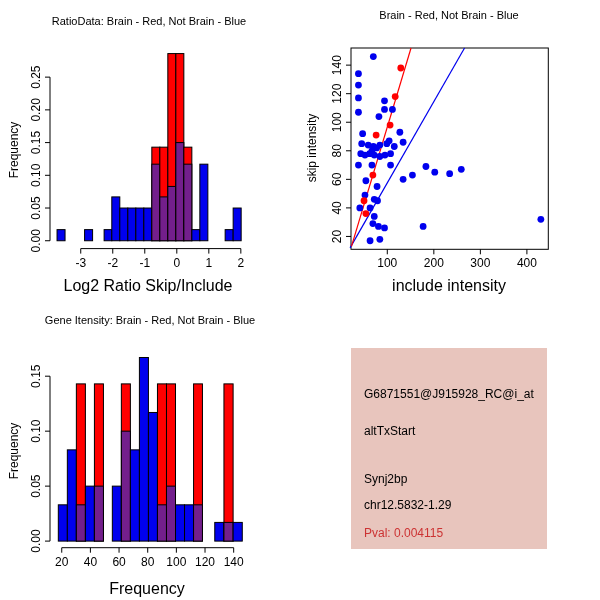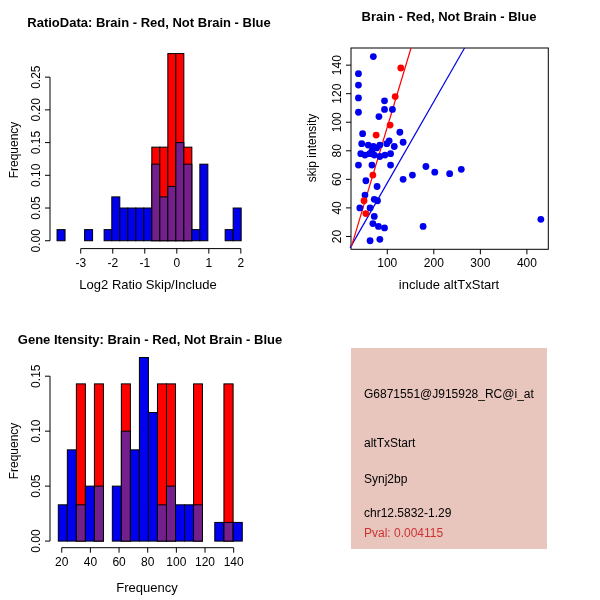--- a/index.html
+++ b/index.html
@@ -1,21 +1,21 @@
 <!DOCTYPE html>
 <html><head>
 <meta charset="utf-8">
 <style>
   html,body{margin:0;padding:0;background:#ffffff;}
   #canvas{position:relative;width:600px;height:600px;background:#ffffff;
           font-family:"Liberation Sans", sans-serif;overflow:hidden;}
   #plot-svg{position:absolute;left:0;top:0;}
-  .ctitle{position:absolute;transform:translateX(-50%);font-weight:bold;
-          font-size:13px;color:#000;white-space:nowrap;}
-  .xlab{position:absolute;transform:translateX(-50%);font-size:13px;color:#000;white-space:nowrap;}
+  .ctitle{position:absolute;transform:translateX(-50%);font-weight:normal;
+          font-size:11px;color:#000;white-space:nowrap;}
+  .xlab{position:absolute;transform:translateX(-50%);font-size:16px;color:#000;white-space:nowrap;}
   .ylab{position:absolute;transform:translate(-50%,-50%) rotate(-90deg);
         font-size:12px;color:#000;white-space:nowrap;}
   #info-panel{position:absolute;left:351px;top:348px;width:196px;height:201px;}
   .info-line{position:absolute;left:13px;font-size:12px;color:#000;white-space:nowrap;}
 </style>
 </head>
 <body>
 
 <div id="canvas">
   <svg id="plot-svg" width="600" height="600">
@@ -203,31 +203,31 @@
         <rect x="193.5635562086701" y="504.8219101123596" width="8.883174136664223" height="36.281460674157245" fill="#731F8C" stroke="#000"></rect>
         <rect x="214.76855253490083" y="522.4129213483146" width="9.16972814107271" height="18.690449438202222" fill="#0000EE" stroke="#000"></rect>
         <rect x="223.93828067597354" y="383.8837078651685" width="9.169728141072738" height="157.21966292134834" fill="#FF0000" stroke="#000"></rect>
         <rect x="223.93828067597354" y="522.4129213483146" width="9.169728141072738" height="18.690449438202222" fill="#731F8C" stroke="#000"></rect>
         <rect x="233.10800881704628" y="522.4129213483146" width="9.169728141072738" height="18.690449438202222" fill="#0000EE" stroke="#000"></rect>
       </g>
     </svg>
 
   <div class="ctitle" style="left:149px;top:15px">RatioData: Brain - Red, Not Brain - Blue</div>
   <div class="ctitle" style="left:449px;top:9px">Brain - Red, Not Brain - Blue</div>
-  <div class="ctitle" style="left:150px;top:332px">Gene Itensity: Brain - Red, Not Brain - Blue</div>
+  <div class="ctitle" style="left:150px;top:314px">Gene Itensity: Brain - Red, Not Brain - Blue</div>
 
   <div class="xlab" style="left:148px;top:277px">Log2 Ratio Skip/Include</div>
   <div class="ylab" style="left:14px;top:150px">Frequency</div>
 
-  <div class="xlab" style="left:449px;top:277px">include altTxStart</div>
+  <div class="xlab" style="left:449px;top:277px">include intensity</div>
   <div class="ylab" style="left:312px;top:148px">skip intensity</div>
 
   <div class="xlab" style="left:147px;top:580px">Frequency</div>
   <div class="ylab" style="left:14px;top:451px">Frequency</div>
 
   <div id="info-panel" style="background: rgb(232, 197, 189);">
     <div class="info-line" style="top:39px">G6871551@J915928_RC@i_at</div>
-    <div class="info-line" style="top:88px">altTxStart</div>
+    <div class="info-line" style="top:76px">altTxStart</div>
     <div class="info-line" style="top:124px">Synj2bp</div>
-    <div class="info-line" style="top:158px">chr12.5832-1.29</div>
+    <div class="info-line" style="top:150px">chr12.5832-1.29</div>
     <div class="info-line" style="top: 178px; color: rgb(204, 51, 51);">Pval: 0.004115</div>
   </div>
 </div>
 
 </body></html>

